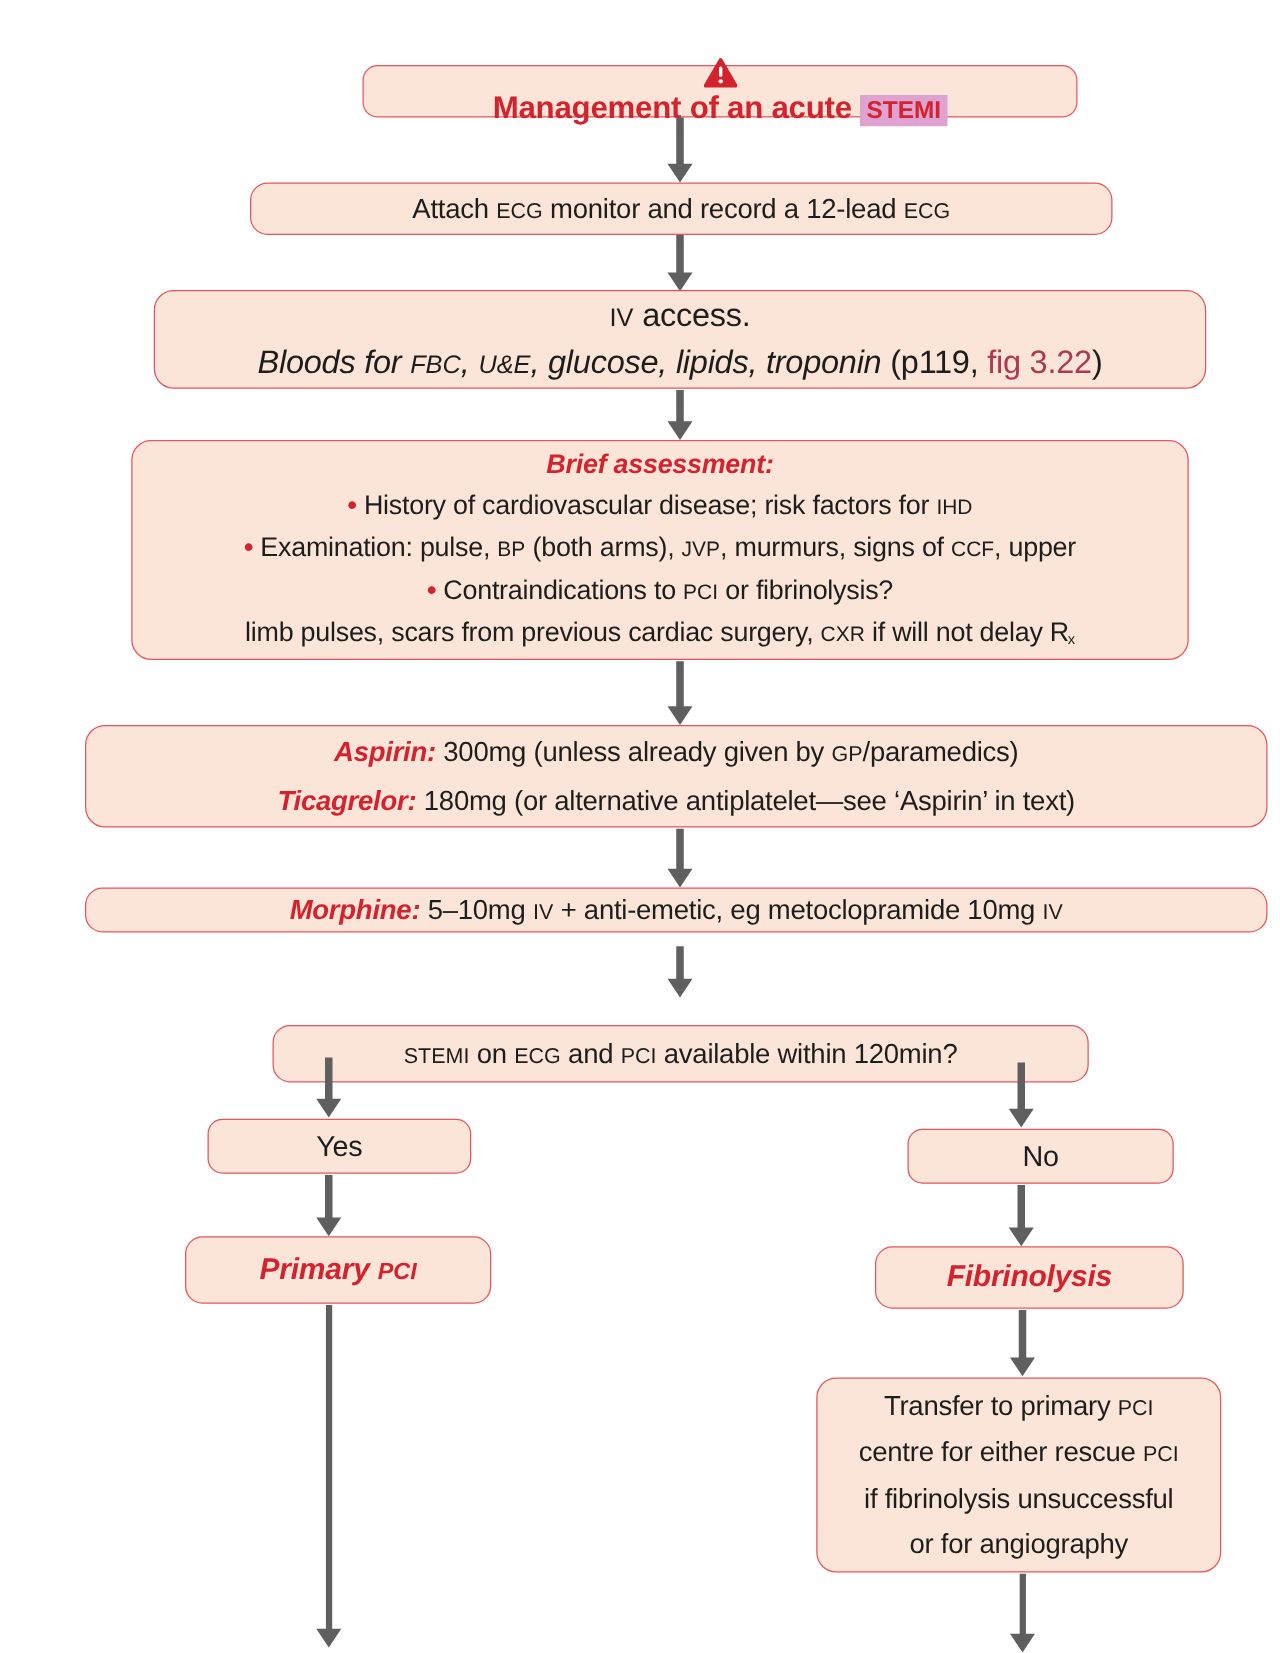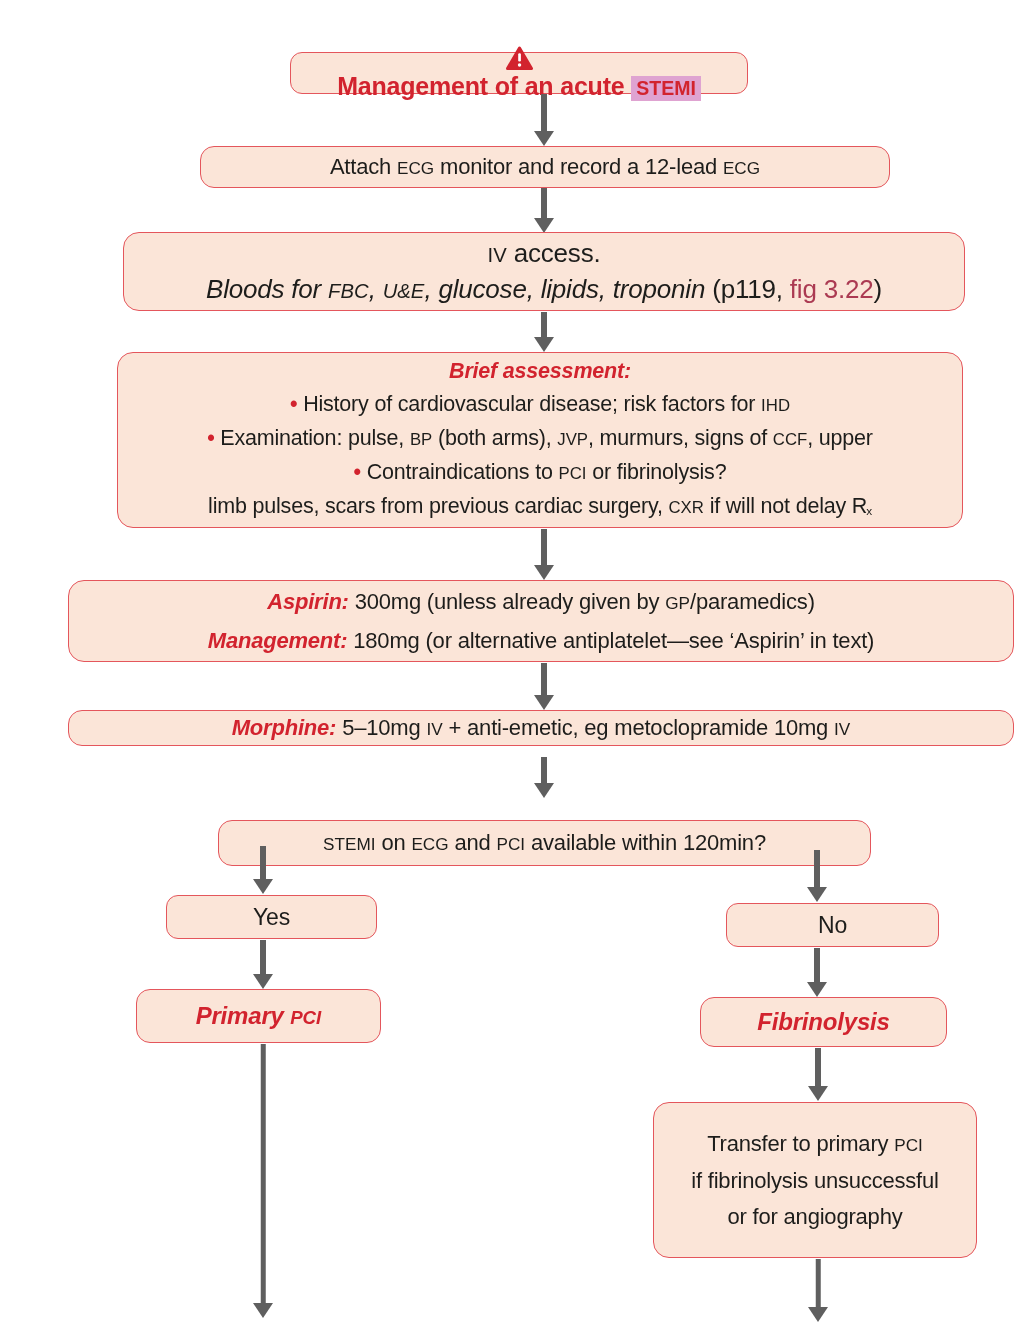--- a/index.html
+++ b/index.html
@@ -29,31 +29,31 @@
   
   .seg-sc{font-size:0.78em;letter-spacing:0;}
   .seg-it{font-style:italic;}
   .seg-b{font-weight:700;}
   .seg-fig{color:var(--fig-red,#ab3a52);}
   .seg-redbi{color:var(--red,#d2232e);font-weight:700;font-style:italic;}
   .seg-hl{background:var(--hl,#dfa3d1);padding:1px 5px 2px 5px;}
   .seg-bullet{color:var(--red,#d2232e);font-weight:700;}
   .seg-sub{font-size:0.55em;position:relative;bottom:-2px;margin-left:-1px;}
   
-  .n-title{left:290px;top:52px;width:458px;height:42px;border-radius:12px;
+  .n-title{left:290px;top:52px;width:572px;height:42px;border-radius:12px;
            flex-direction:column;gap:1px;font-size:25px;font-weight:700;color:var(--red,#d2232e);}
   .n-attach{left:200px;top:146px;width:690px;height:42px;font-size:22px;border-radius:14px;}
   .n-iv{left:123px;top:232px;width:842px;height:79px;font-size:26px;line-height:34px;}
-  .n-assess{left:117px;top:352px;width:846px;height:176px;font-size:21.5px;line-height:33px;}
+  .n-assess{left:105px;top:352px;width:846px;height:176px;font-size:21.5px;line-height:33px;}
   .n-aspirin{left:68px;top:580px;width:946px;height:82px;font-size:22px;line-height:37px;}
   .n-morphine{left:68px;top:710px;width:946px;height:36px;font-size:22px;border-radius:14px;}
   .n-question{left:218px;top:820px;width:653px;height:46px;font-size:22px;border-radius:14px;}
   .n-yes{left:166px;top:895px;width:211px;height:44px;font-size:23px;border-radius:12px;}
   .n-no{left:710px;top:903px;width:213px;height:44px;font-size:23px;border-radius:12px;margin-left:16px;}
-  .n-ppci{left:136px;top:989px;width:245px;height:54px;font-size:24px;border-radius:14px;}
+  .n-ppci{left:148px;top:989px;width:245px;height:54px;font-size:24px;border-radius:14px;}
   .n-fibrin{left:700px;top:997px;width:247px;height:50px;font-size:24px;border-radius:14px;}
   .n-transfer{left:653px;top:1102px;width:324px;height:156px;font-size:22px;line-height:36px;}
   
   .arrow{position:absolute;width:20px;}
   .arrow .stem{position:absolute;left:50%;top:0;bottom:13px;width:6px;
                transform:translateX(-50%);background:var(--arrow,#5f5f5f);display:block;}
   .arrow .head{position:absolute;left:50%;bottom:0;transform:translateX(-50%);
                width:0;height:0;display:block;
                border-left:10px solid transparent;border-right:10px solid transparent;
                border-top:15px solid var(--arrow,#5f5f5f);}
@@ -122,21 +122,21 @@
     <div class="line"><span>limb pulses, scars from previous cardiac surgery, </span><span class="seg-sc">CXR</span><span> if will not delay R</span><span class="seg-sub">x</span></div>
   </div>
 
   <div class="arrow a4">
       <i class="stem"></i>
       <i class="head"></i>
     </div>
 
   <div class="node n-aspirin">
     <div class="line"><span class="seg-redbi">Aspirin:</span><span> 300mg (unless already given by </span><span class="seg-sc">GP</span><span>/paramedics)</span></div>
-    <div class="line"><span class="seg-redbi">Management:</span><span> 180mg (or alternative antiplatelet—see ‘Aspirin’ in text)</span></div>
+    <div class="line"><span class="seg-redbi">Ticagrelor:</span><span> 180mg (or alternative antiplatelet—see ‘Aspirin’ in text)</span></div>
   </div>
 
   <div class="arrow a5">
       <i class="stem"></i>
       <i class="head"></i>
     </div>
 
   <div class="node n-morphine">
     <div class="line"><span class="seg-redbi">Morphine:</span><span> 5–10mg </span><span class="seg-sc">IV</span><span> + anti-emetic, eg metoclopramide 10mg </span><span class="seg-sc">IV</span></div>
   </div>
@@ -182,20 +182,21 @@
     <div class="line"><span class="seg-redbi">Fibrinolysis</span></div>
   </div>
 
   <div class="arrow a11">
       <i class="stem"></i>
       <i class="head"></i>
     </div>
 
   <div class="node n-transfer nowrap">
     <div class="line"><span>Transfer to primary </span><span class="seg-sc">PCI</span></div>
+    <div class="line"><span>centre for either rescue </span><span class="seg-sc">PCI</span></div>
     <div class="line"><span>if fibrinolysis unsuccessful</span></div>
     <div class="line"><span>or for angiography</span></div>
   </div>
 
   <div class="arrow thin a12">
       <i class="stem"></i>
       <i class="head"></i>
     </div>
   <div class="arrow thin a13">
       <i class="stem"></i>

